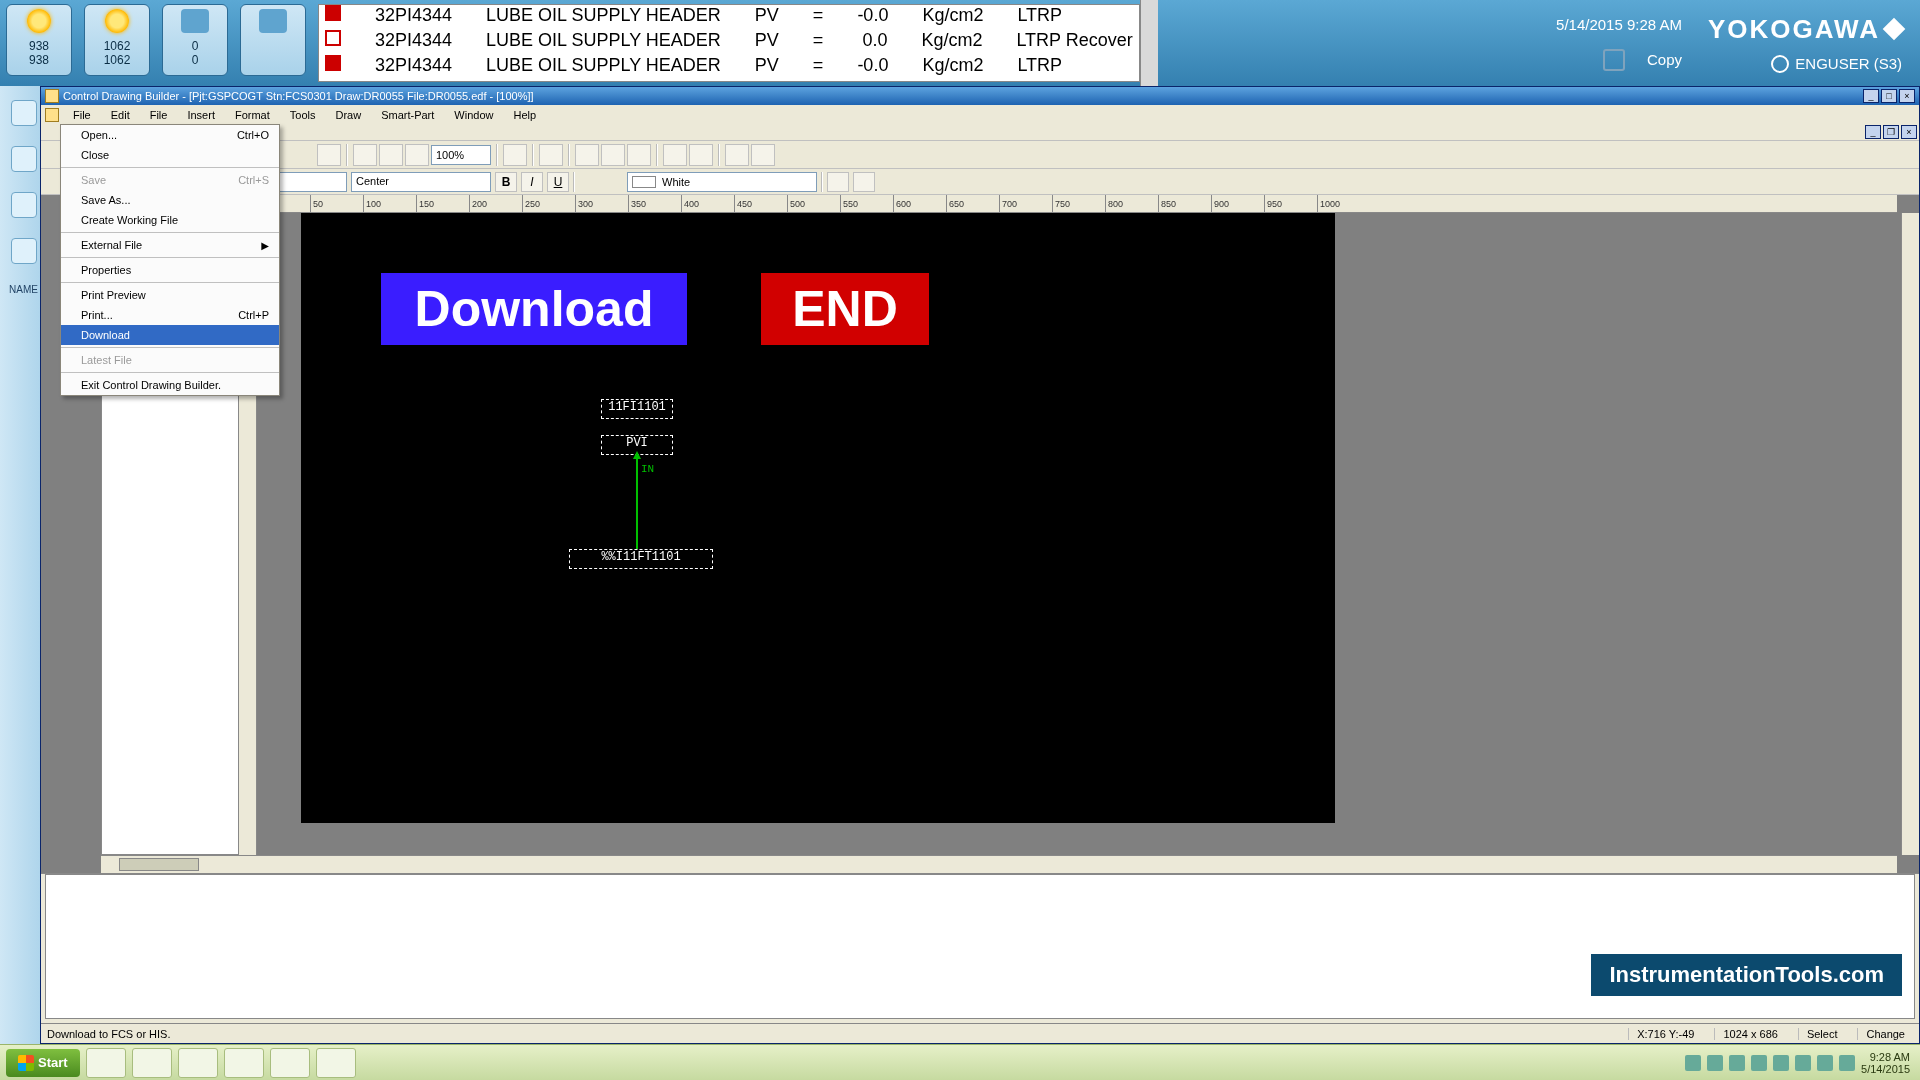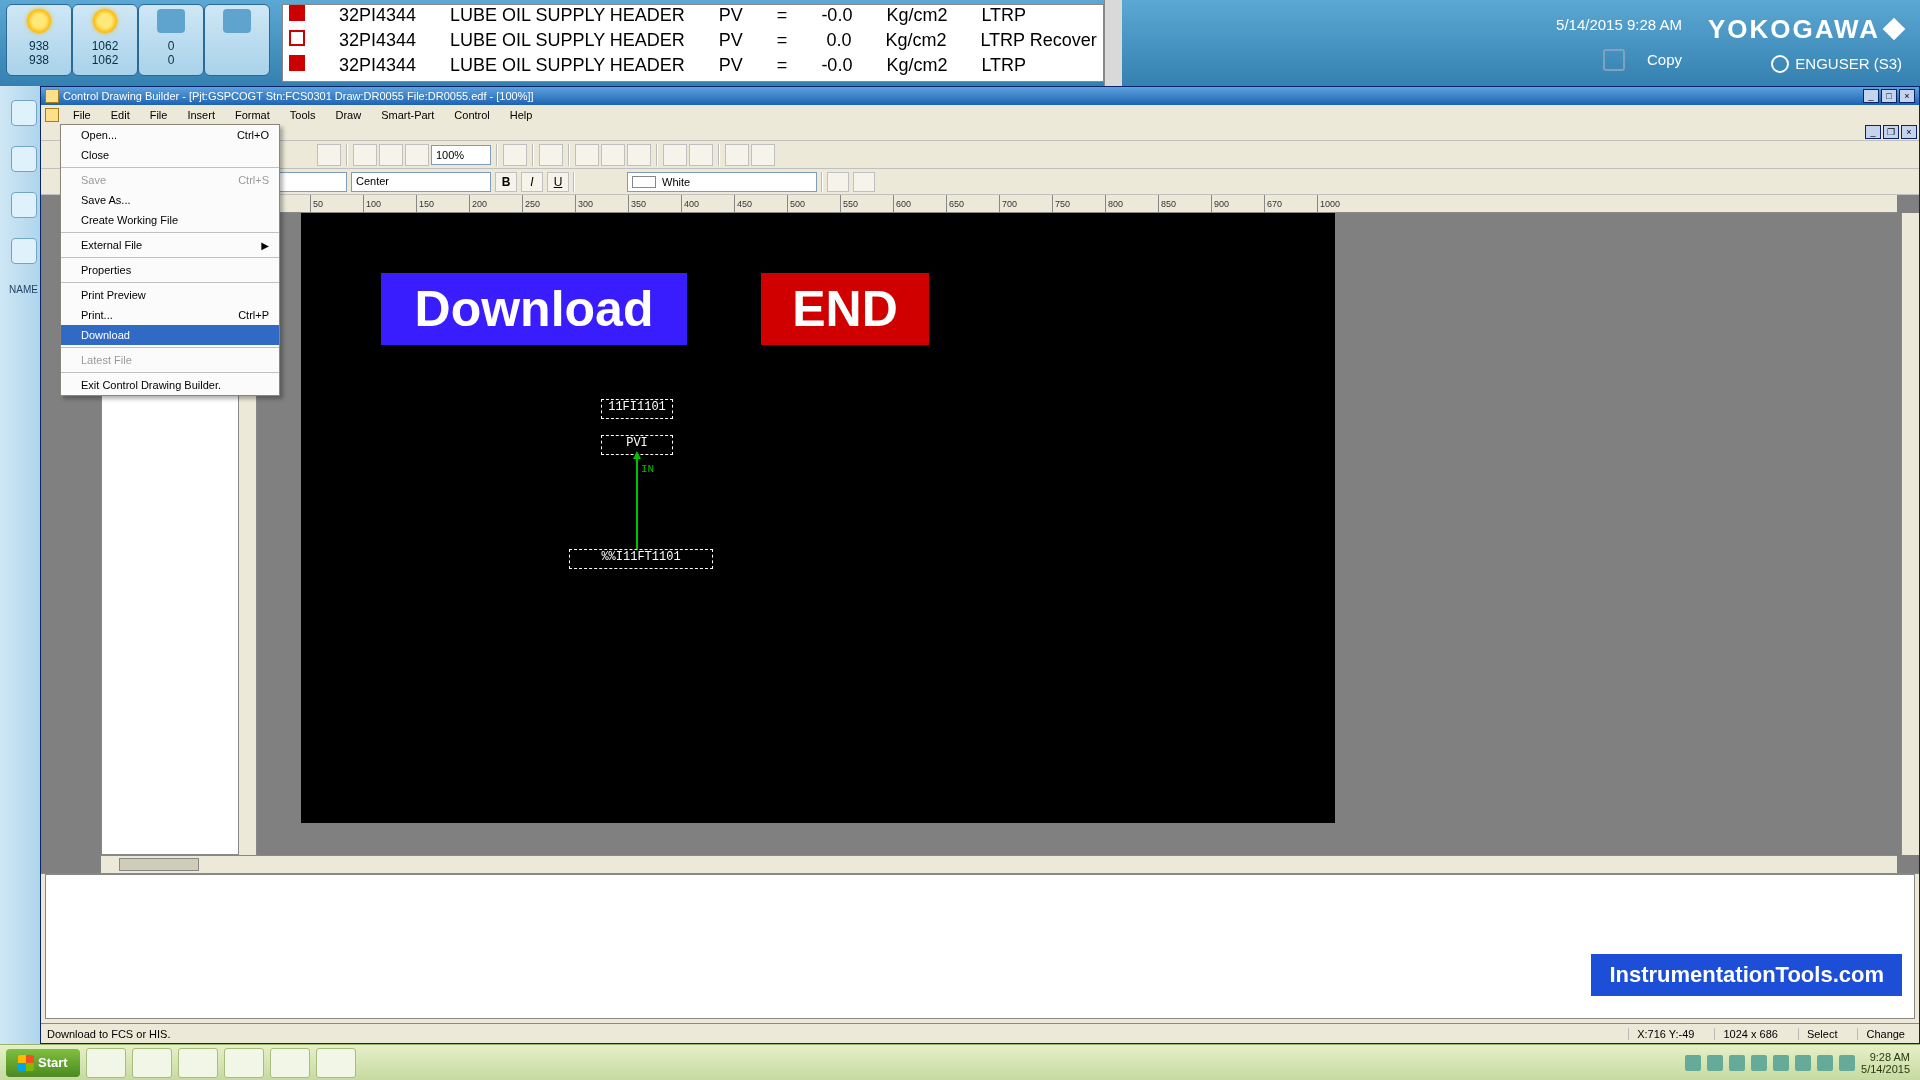--- a/index.html
+++ b/index.html
@@ -1,20 +1,20 @@
 <!DOCTYPE html>
 <html><head>
 <meta charset="utf-8">
 <style>
 * { box-sizing: border-box; margin: 0; padding: 0; font-family: "Tahoma", "MS Sans Serif", sans-serif; }
 body { width: 1920px; height: 1080px; background: #3b8cb8; overflow: hidden; position: relative; }
 
 
 .top-banner { position: absolute; top: 0; left: 0; right: 0; height: 86px; background: linear-gradient(180deg,#5ba8d4,#3480b0); display: flex; }
-.top-left-cells { display: flex; gap: 0; padding: 4px 6px; }
+.top-left-cells { display: flex; gap: 12px; padding: 4px 6px; }
 .cell { width: 66px; height: 72px; border: 1px solid #2b6a94; border-radius: 6px; background: linear-gradient(180deg,#cfe7f5,#a9d2ea); display: flex; flex-direction: column; align-items: center; justify-content: flex-start; padding: 4px 0; }
 .cell .sun { width: 24px; height: 24px; border-radius: 50%; background: radial-gradient(circle,#ffe87a 40%,#ffb800 70%); box-shadow: 0 0 4px #ffb800; margin-bottom: 6px; }
 .cell .ico { width: 28px; height: 24px; background: #5fa4cf; border-radius: 4px; margin-bottom: 6px; }
 .cell .val { font-size: 12px; color: #0a2d45; line-height: 14px; text-align: center; }
 
 .alarm-table { margin: 4px 0 4px 6px; flex: 1; max-width: 1250px; background: #fff; border: 1px solid #888; font-family: "Courier New", monospace; font-size: 18px; overflow: hidden; }
 .al-row { display: flex; align-items: flex-start; height: 25px; padding: 0 6px; gap: 34px; white-space: pre; }
 .al-box { width: 16px; height: 16px; border: 2px solid #c00; }
 .al-box.filled { background: #c00; }
 .al-scroll { width: 18px; background: #d9d9d9; border-left: 1px solid #888; display: flex; flex-direction: column; }
@@ -87,21 +87,21 @@
 
 .hscroll { position: absolute; left: 60px; right: 22px; bottom: 0; height: 18px; background: #ece9d8; border-top: 1px solid #888; }
 .hscroll .thumb { position: absolute; left: 18px; width: 80px; top: 2px; bottom: 2px; background: #cdcdb8; border: 1px solid #888; }
 .vscroll-doc { position: absolute; top: 18px; right: 0; bottom: 18px; width: 18px; background: #ece9d8; border-left: 1px solid #888; }
 
 
 .msgpanel { height: 150px; background: #ece9d8; display: flex; flex-direction: column; border-top: 1px solid #888; }
 .msgpanel .tab { height: 20px; display: flex; padding-left: 6px; }
 .msgpanel .tab .t { padding: 2px 10px; font-size: 11px; background: #ece9d8; border: 1px solid #888; border-bottom: none; border-radius: 3px 3px 0 0; }
 .msgpanel .body { flex: 1; background: #fff; border: 1px solid #888; margin: 0 4px 4px 4px; position: relative; }
-.watermark { position: absolute; right: 12px; bottom: 22px; background: #1d4ed8; color: #fff; font-size: 22px; font-weight: bold; padding: 8px 18px; }
+.watermark { position: absolute; right: 12px; bottom: 22px; background: #0c4a6e; color: #fff; font-size: 22px; font-weight: bold; padding: 8px 18px; }
 
 .statusbar { height: 20px; background: #ece9d8; border-top: 1px solid #888; display: flex; align-items: center; font-size: 11px; padding: 0 6px; gap: 12px; }
 .statusbar .seg { border-left: 1px solid #bbb; padding: 0 8px; }
 .statusbar .spacer { flex: 1; }
 
 
 .taskbar { position: absolute; bottom: 0; left: 0; right: 0; height: 36px; background: linear-gradient(180deg,#e6f0c8,#c6daa0); border-top: 1px solid #9ab56a; display: flex; align-items: center; padding: 0 6px; gap: 6px; }
 .startbtn { height: 28px; padding: 0 12px; background: linear-gradient(180deg,#7fbf3f,#4a8a1f); border-radius: 4px; color: #fff; font-size: 13px; font-weight: bold; display: flex; align-items: center; gap: 4px; }
 .taskbtn { width: 40px; height: 30px; background: #f2f6e6; border: 1px solid #a8bd7e; border-radius: 3px; }
 .tray { margin-left: auto; display: flex; align-items: center; gap: 6px; }
@@ -187,21 +187,21 @@
   <div class="menubar">
     <span style="width:14px;height:14px;background:#ffe08a;border:1px solid #a07d20;margin:0 4px"></span>
     <span class="mi">File</span>
     <span class="mi">Edit</span>
     <span class="mi">File</span>
     <span class="mi">Insert</span>
     <span class="mi">Format</span>
     <span class="mi">Tools</span>
     <span class="mi">Draw</span>
     <span class="mi">Smart-Part</span>
-    <span class="mi">Control</span>
+    <span class="mi">Window</span>
     <span class="mi">Help</span>
   </div>
   <div class="mdibar">
     <div class="winbtns">
       <div class="wb">_</div>
       <div class="wb">❐</div>
       <div class="wb">×</div>
     </div>
   </div>
 
@@ -241,21 +241,21 @@
         <span class="sw"></span>
         <span>White</span>
       </div>
     <div class="sep" style="width:2px;height:20px;border-left:1px solid #bbb;border-right:1px solid #fff"></div>
     <div class="btn"></div>
     <div class="btn"></div>
   </div>
 
   <div class="docwrap">
     <div class="hruler">
-      <span>0</span><span>50</span><span>100</span><span>150</span><span>200</span><span>250</span><span>300</span><span>350</span><span>400</span><span>450</span><span>500</span><span>550</span><span>600</span><span>650</span><span>700</span><span>750</span><span>800</span><span>850</span><span>900</span><span>670</span><span>1000</span>
+      <span>0</span><span>50</span><span>100</span><span>150</span><span>200</span><span>250</span><span>300</span><span>350</span><span>400</span><span>450</span><span>500</span><span>550</span><span>600</span><span>650</span><span>700</span><span>750</span><span>800</span><span>850</span><span>900</span><span>950</span><span>1000</span>
     </div>
     <div class="vruler"></div>
     <div class="leftpane">
       <div class="thumb"></div>
     </div>
 
     <div class="canvas">
       <div class="dlbtn">Download</div>
       <div class="endbtn">END</div>
       <div class="block b1">11FI1101</div>

